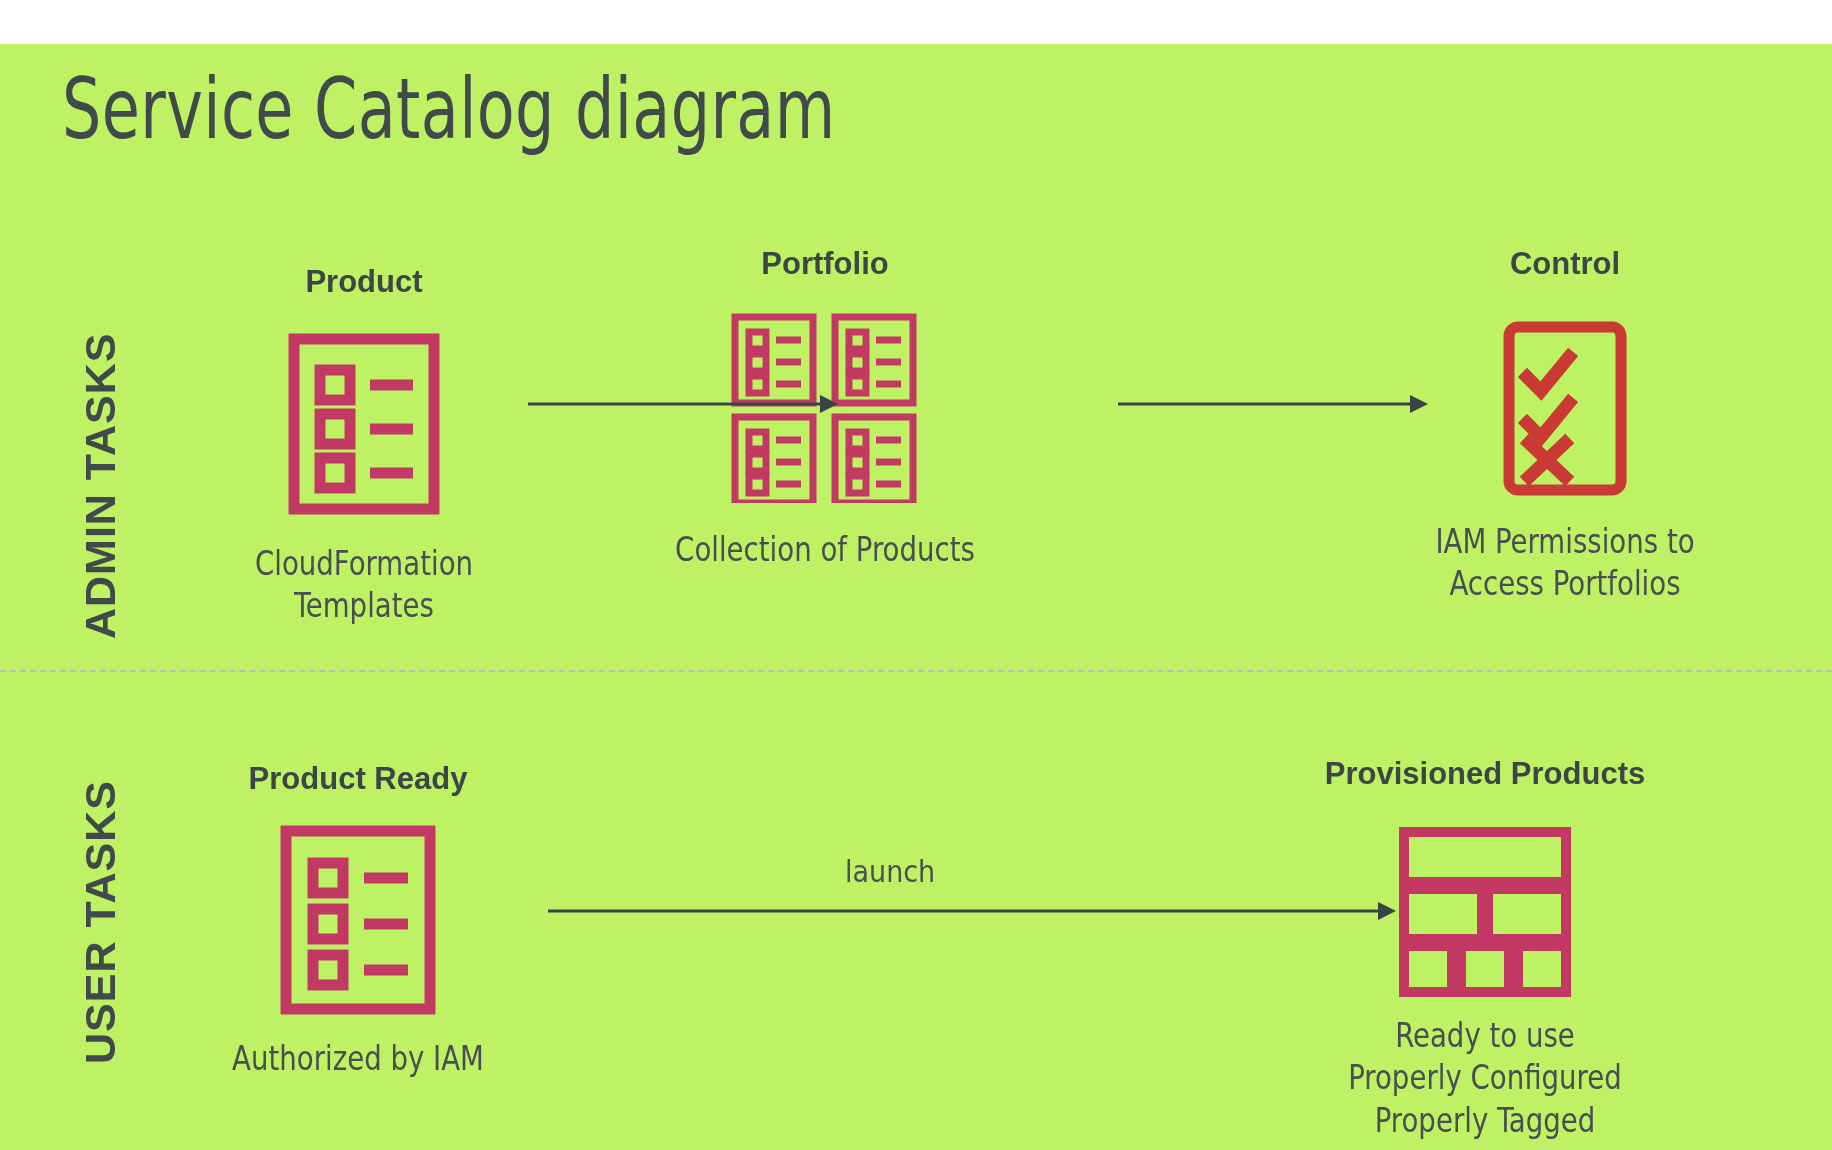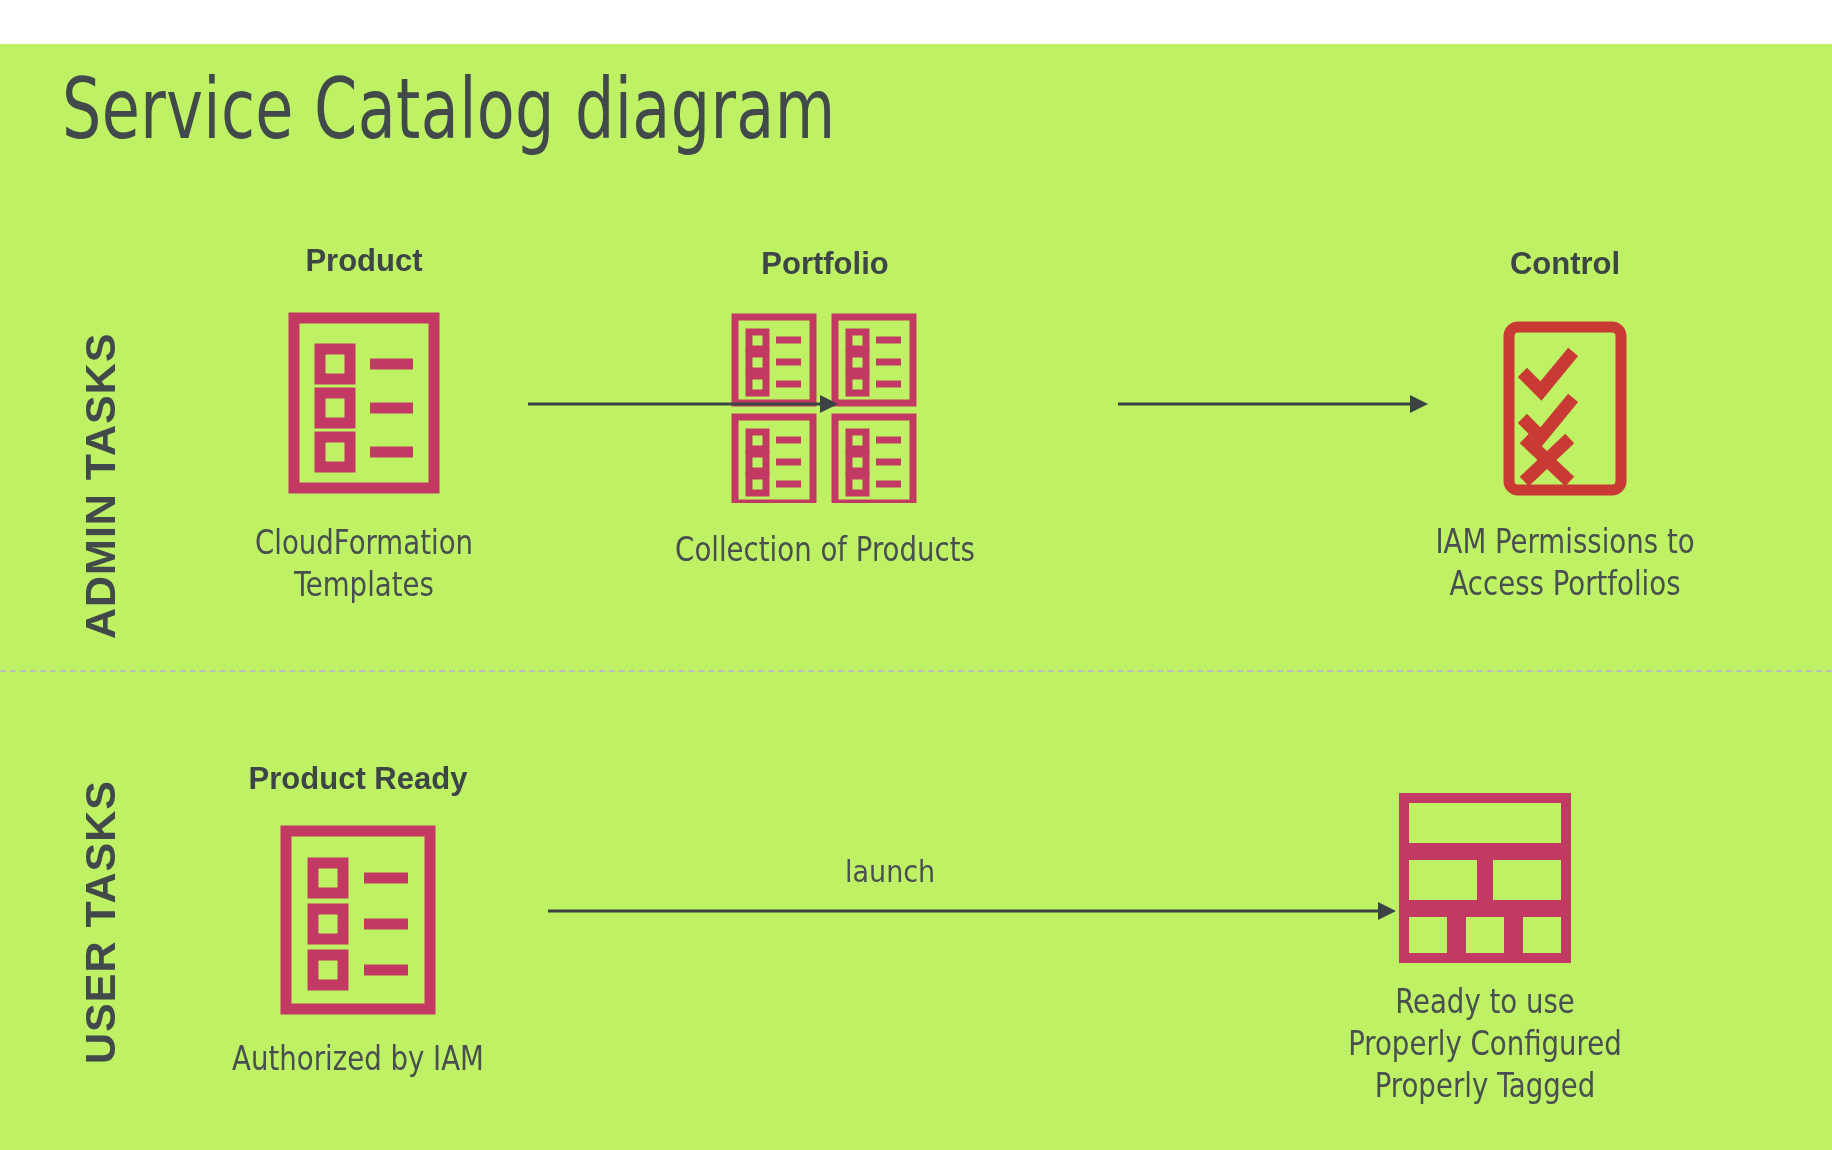--- a/index.html
+++ b/index.html
@@ -82,21 +82,21 @@
     white-space: pre-line;
     transform: scaleX(0.93);
   }
   .icon-wrap {
     display: flex;
     align-items: center;
     justify-content: center;
   }
 
   
-  #node-product        { left: 184px; top: 200px;  width: 360px; }
+  #node-product        { left: 184px; top: 221px;  width: 360px; }
   #node-portfolio      { left: 645px; top: 203px;  width: 360px; }
   #node-control        { left: 1380px; top: 203px; width: 370px; }
   #node-product-list   { left: 178px; top: 718px;  width: 360px; }
   #node-provisioned    { left: 1270px; top: 713px; width: 430px; }
 
   #node-product .icon-wrap      { height: 210px; margin-top: 20px; }
   #node-portfolio .icon-wrap    { height: 210px; margin-top: 22px; }
   #node-control .icon-wrap      { height: 210px; margin-top: 22px; }
   #node-product-list .icon-wrap { height: 208px; margin-top: 20px; }
   #node-provisioned .icon-wrap  { height: 178px; margin-top: 32px; }
@@ -240,20 +240,21 @@
         <rect x="33" y="130" width="30" height="30" fill="none" stroke="#C23A63" stroke-width="11"></rect>
         <line x1="84" y1="53" x2="128" y2="53" stroke="#C23A63" stroke-width="11"></line>
         <line x1="84" y1="99" x2="128" y2="99" stroke="#C23A63" stroke-width="11"></line>
         <line x1="84" y1="145" x2="128" y2="145" stroke="#C23A63" stroke-width="11"></line>
       </svg>
     </div>
     <div class="node-caption">Authorized by IAM</div>
   </div>
 
   <div class="node" id="node-provisioned">
+    <div class="node-title">Provisioned Products</div>
     <div class="icon-wrap">
       <svg width="172" height="170" viewBox="0 0 172 170" aria-hidden="true">
         <rect x="5" y="5" width="162" height="50" fill="none" stroke="#C23A63" stroke-width="10"></rect>
         <rect x="5" y="62" width="78" height="50" fill="none" stroke="#C23A63" stroke-width="10"></rect>
         <rect x="89" y="62" width="78" height="50" fill="none" stroke="#C23A63" stroke-width="10"></rect>
         <rect x="5" y="119" width="48" height="46" fill="none" stroke="#C23A63" stroke-width="10"></rect>
         <rect x="62" y="119" width="48" height="46" fill="none" stroke="#C23A63" stroke-width="10"></rect>
         <rect x="119" y="119" width="48" height="46" fill="none" stroke="#C23A63" stroke-width="10"></rect>
       </svg>
     </div>

